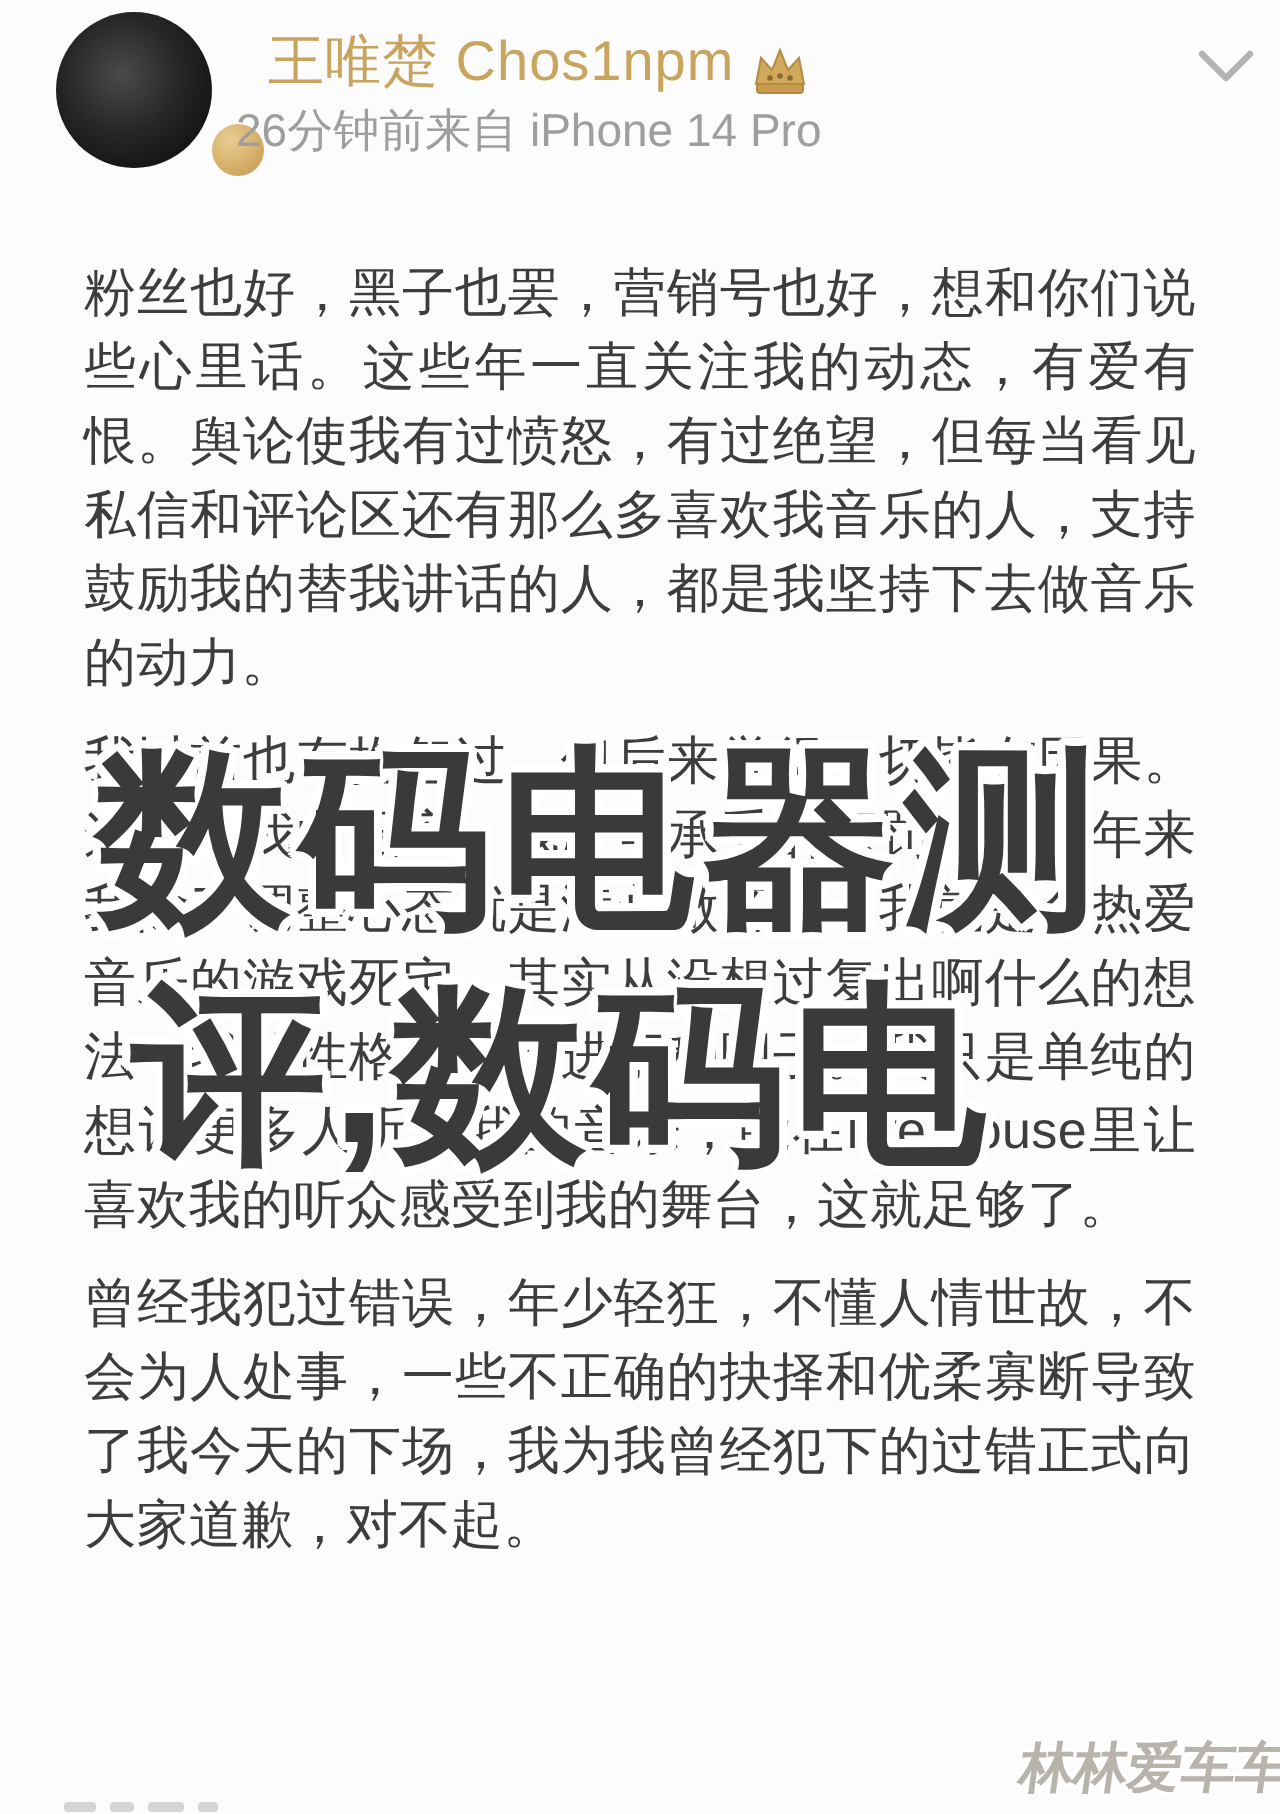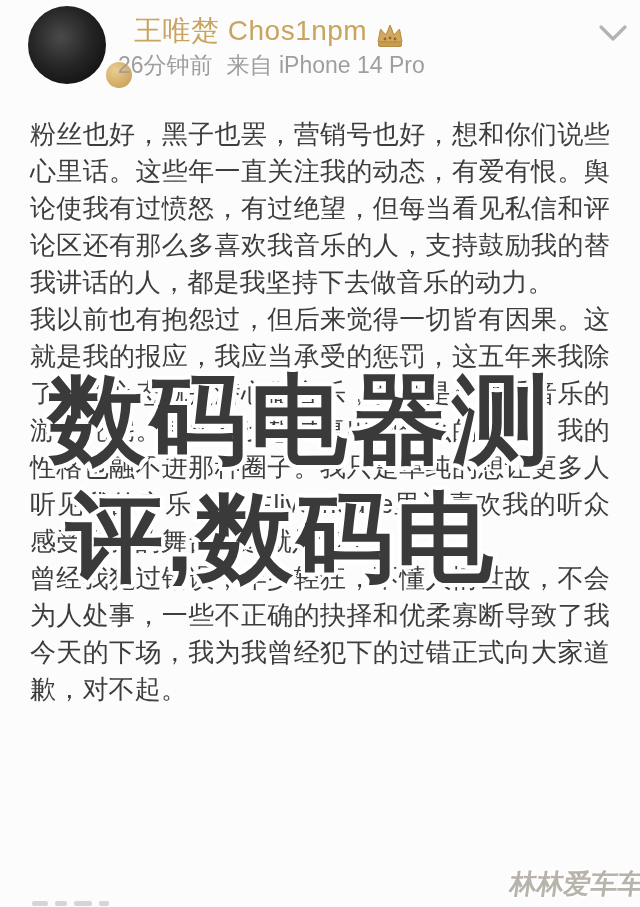--- a/index.html
+++ b/index.html
@@ -14,30 +14,30 @@
     position:absolute;left:28px;top:6px;width:78px;height:78px;border-radius:50%;
     background:radial-gradient(circle at 42% 40%, #4a4a4a 0%, #262626 45%, #121212 80%);
   }
   .avatar-badge{
     position:absolute;left:78px;top:56px;width:26px;height:26px;border-radius:50%;
     background:radial-gradient(circle at 35% 30%, #e9cd92 0%, #d6b06a 55%, #c29a4e 100%);
   }
   .name-row{position:absolute;left:118px;top:12px;display:flex;align-items:flex-end;gap:8px;margin-left:16px;}
   .username{font-size:28px;font-weight:500;color:#c9a45f;letter-spacing:.5px;}
   .vip-badge{width:30px;height:28px;display:inline-block;}
-  .meta-row{position:absolute;left:118px;top:50px;font-size:23px;color:#9e9e9e;display:flex;gap:14px;}
+  .meta-row{position:absolute;left:118px;top:50px;font-size:23px;color:#9e9e9e;display:flex;}
   .chevron{position:absolute;left:598px;top:24px;width:30px;height:20px;cursor:pointer;}
 
   
   .post-body{
     position:absolute;left:30px;top:116px;width:580px;
     font-size:26px;line-height:37px;color:#3d3d3d;
     text-align:justify;letter-spacing:.2px;
   }
-  .post-body p{margin:0;padding:0;}
+  .post-body p{margin:12px;padding:0;}
 
   
   .wm-center{
     position:absolute;color:#3a3a3a;font-weight:900;white-space:nowrap;
     text-shadow:
       -4px 0 #fff,4px 0 #fff,0 -4px #fff,0 4px #fff,
       -3px -3px #fff,3px -3px #fff,-3px 3px #fff,3px 3px #fff,
       -4px 2px #fff,4px 2px #fff,-2px -4px #fff,2px 4px #fff,
       2px -4px #fff,-2px 4px #fff,4px -2px #fff,-4px -2px #fff;
     pointer-events:none;

